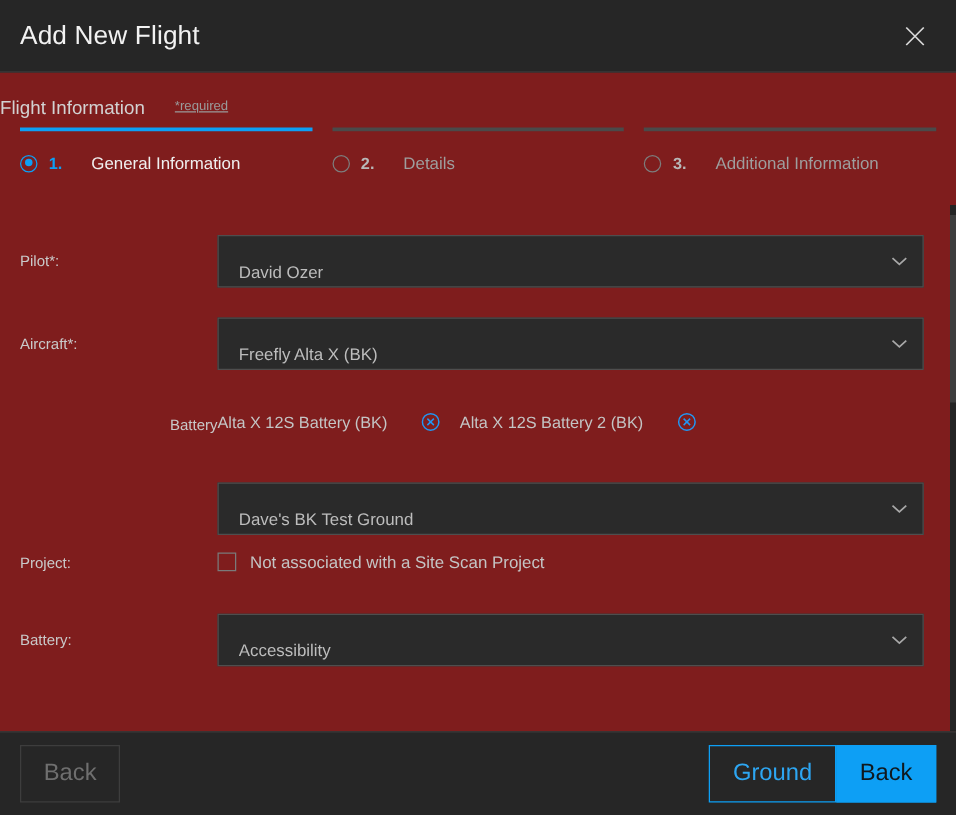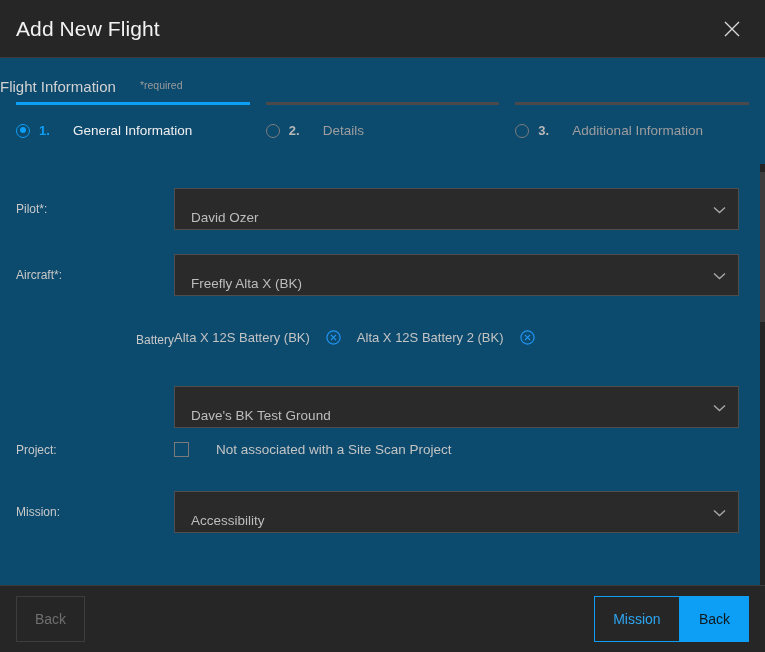--- a/index.html
+++ b/index.html
@@ -9,21 +9,21 @@
     height: 652px;
     background: #2a2a2a;
     font-family: "Liberation Sans", sans-serif;
     overflow: hidden;
   }
 
   .dialog {
     position: relative;
     width: 765px;
     height: 652px;
-    background: #0c4a6e;
+    background: #7f1d1d;
     display: flex;
     flex-direction: column;
   }
 
   
   .header {
     height: 58px;
     flex: 0 0 58px;
     background: #262626;
     border-bottom: 1px solid #3a3a3a;
@@ -64,20 +64,21 @@
     font-size: 15px;
     color: #d2d2d2;
     font-weight: 400;
   }
   .required-note {
     font-size: 10.5px;
     color: #9a9a9a;
     margin-left: 24px;
     position: relative;
     top: -3px;
+    text-decoration: underline;
   }
 
   
   .stepper {
     display: flex;
     padding: 0 16px;
     gap: 16px;
     flex: 0 0 62px;
     align-items: flex-start;
   }
@@ -179,31 +180,31 @@
   .chips {
     display: flex;
     align-items: center;
     gap: 16px;
     margin-top: 10px;
     flex-wrap: wrap;
   }
   .chip {
     display: flex;
     align-items: center;
-    gap: 16px;
+    gap: 27px;
     font-size: 13px;
     color: #c4c4c4;
   }
   .chip-remove { cursor: pointer; display: flex; }
 
   
   .check-row {
     display: flex;
     align-items: center;
-    gap: 27px;
+    gap: 11px;
     margin-top: 14px;
     cursor: pointer;
   }
   .checkbox {
     width: 15px;
     height: 15px;
     border: 1px solid #7a7a7a;
     flex: 0 0 15px;
     background: transparent;
   }
@@ -236,21 +237,21 @@
     border-top: 1px solid #3a3a3a;
     background: #262626;
     display: flex;
     align-items: center;
     padding: 0 16px;
   }
   .btn {
     height: 46px;
     min-width: 62px;
     padding: 0 18px;
-    font-size: 14px;
+    font-size: 19px;
     font-family: "Liberation Sans", sans-serif;
     display: inline-flex;
     align-items: center;
     justify-content: center;
     cursor: pointer;
     border: 1px solid transparent;
     background: transparent;
   }
   .btn-back {
     border-color: #3d3d3d;
@@ -400,36 +401,36 @@
         <div class="check-row">
           <span class="checkbox"></span>
           <span class="check-label">Not associated with a Site Scan Project</span>
         </div>
       </div>
     </div>
 
     <div class="spacer-row" style="height:24px;"></div>
 
     <div class="field-row">
-      <div class="field-label">Mission:</div>
+      <div class="field-label">Battery:</div>
       <div class="control-col">
         <div class="select">
           <span class="select-value">Accessibility</span>
           <span class="chev">
             <svg width="13" height="8" viewBox="0 0 13 8">
                 <path d="M1 1.5 L6.5 6.5 L12 1.5" stroke="#a8a8a8" stroke-width="1.4" fill="none"></path>
               </svg>
           </span>
         </div>
       </div>
     </div>
 
   </div>
 
   <div class="footer">
     <button class="btn btn-back">Back</button>
     <div class="footer-right">
-      <button class="btn btn-cancel">Mission</button>
+      <button class="btn btn-cancel">Ground</button>
       <button class="btn btn-next">Back</button>
     </div>
   </div>
 
 </div>
 
 </body></html>

